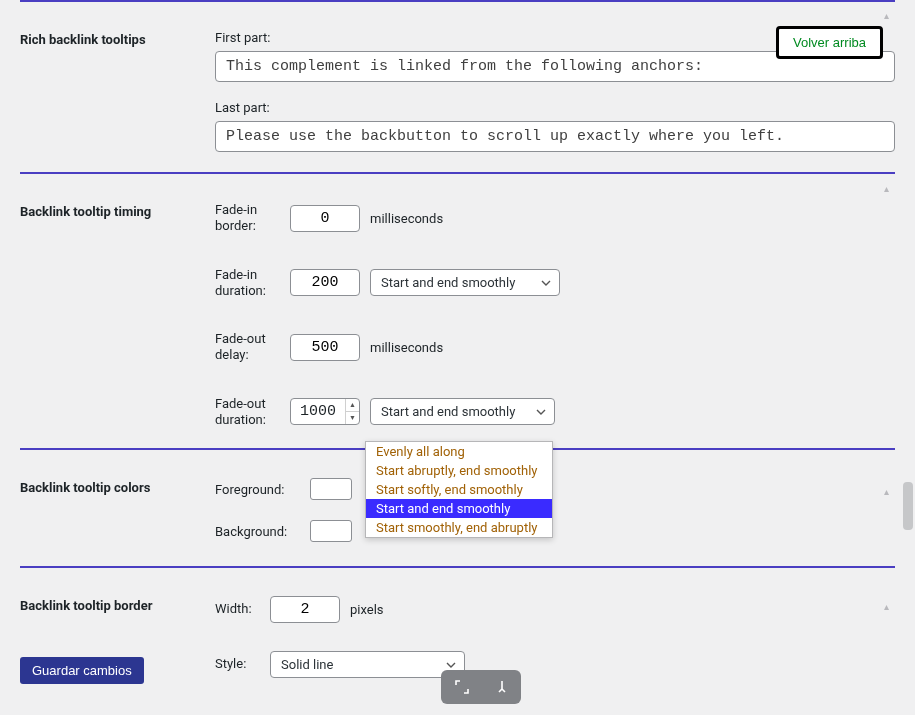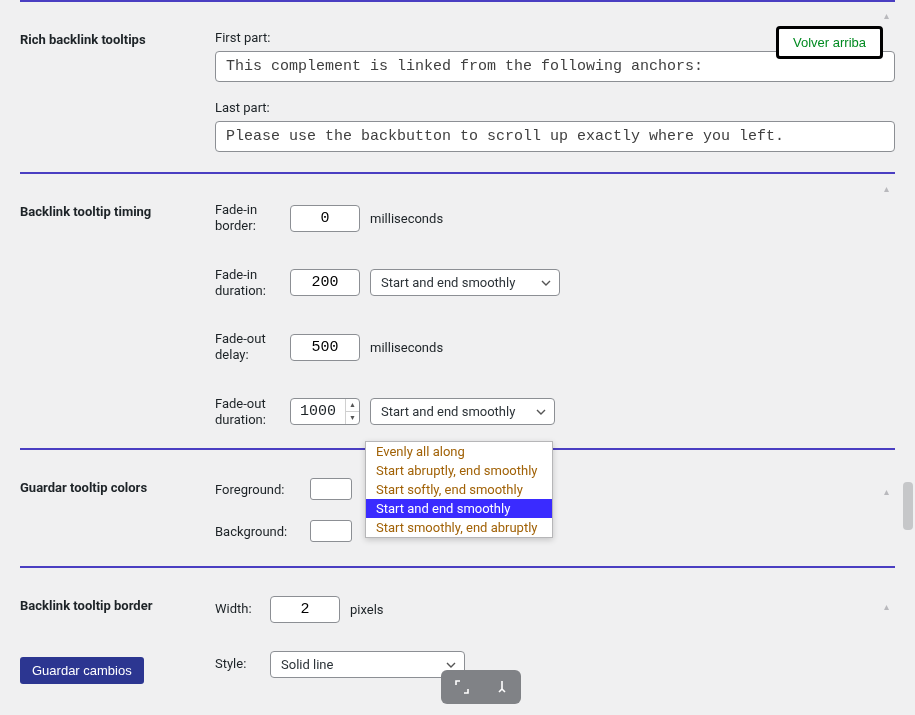--- a/index.html
+++ b/index.html
@@ -293,21 +293,21 @@
           </div>
         </div>
 
       </div>
     </div>
   </div>
 
   <div class="section">
     <span class="collapse-caret" style="top:486px">▴</span>
     <div class="row">
-      <div class="section-label">Guardar tooltip colors</div>
+      <div class="section-label">Backlink tooltip colors</div>
       <div class="section-body">
         <div class="subrow" style="margin-bottom:20px;">
           <div class="sublabel-wide">Foreground:</div>
           <span class="color-swatch"><span class="inner" style="background:#000;"></span></span>
         </div>
         <div class="subrow" style="margin-bottom:4px;">
           <div class="sublabel-wide">Background:</div>
           <span class="color-swatch"><span class="inner" style="background:#fff;"></span></span>
         </div>
       </div>

